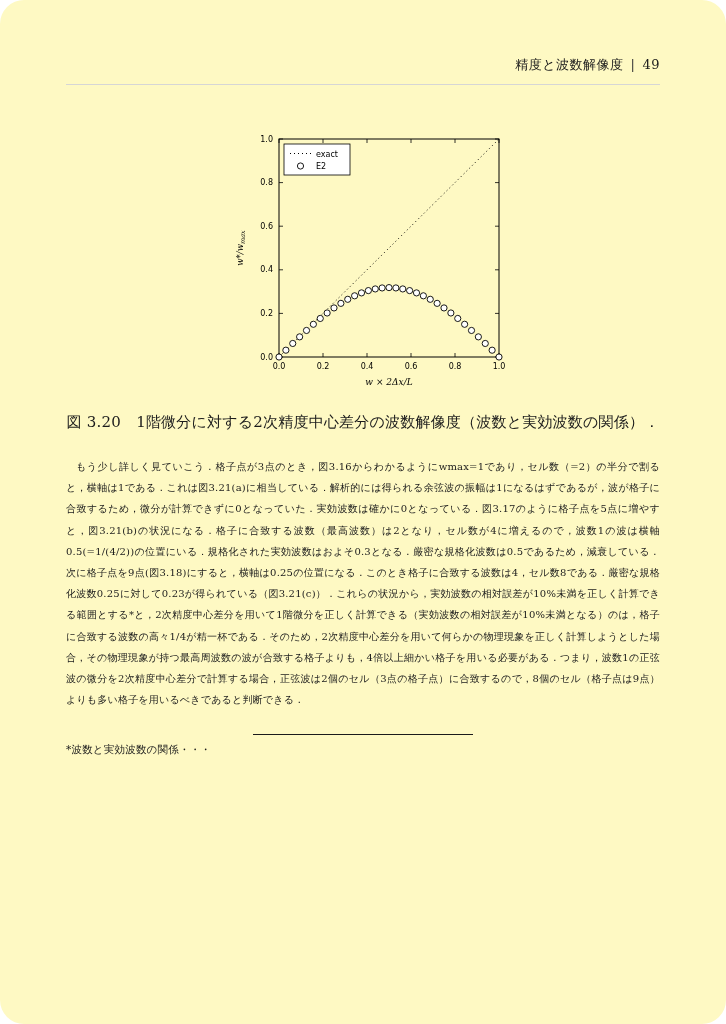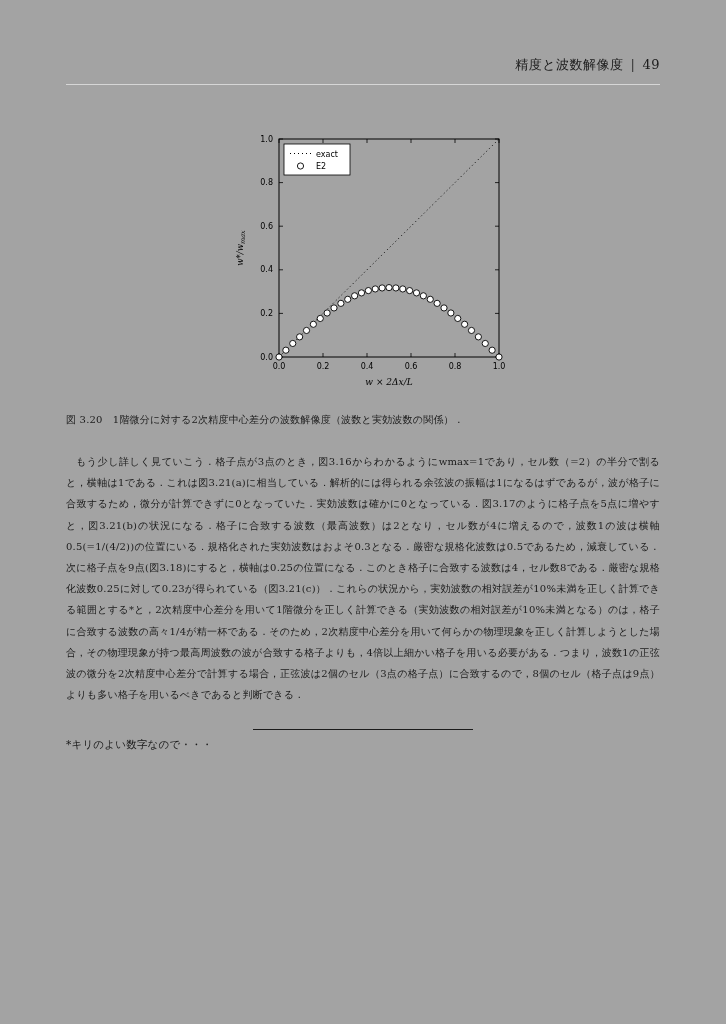--- a/index.html
+++ b/index.html
@@ -3,27 +3,28 @@
 <meta charset="utf-8">
 <style>
   html, body {
     margin: 0;
     padding: 0;
     background: #ffffff;
   }
   .page {
     width: 726px;
     height: 1024px;
-    background: #a3a3a3;
+    background: #fef9c3;
     box-sizing: border-box;
     padding: 56px 66px 0 66px;
     font-family: "DejaVu Serif", "Liberation Serif", serif;
     color: #1b1b1b;
     position: relative;
     overflow: hidden;
+    border-radius: 24px;
   }
   .header {
     text-align: right;
     font-size: 13px;
     padding-bottom: 10px;
     border-bottom: 1px solid #d6d6d6;
     letter-spacing: 0.5px;
   }
   .header .sep {
     margin: 0 7px;
@@ -31,22 +32,22 @@
   }
   .figure-block {
     margin-top: 46px;
     text-align: center;
   }
   .chart-wrap {
     display: inline-block;
   }
   .caption {
     margin-top: 16px;
-    font-size: 10px;
-    text-align: left;
+    font-size: 15px;
+    text-align: center;
     letter-spacing: 0.2px;
   }
   .body-text {
     margin: 24px 0 0 0;
     font-size: 10px;
     line-height: 2.12;
     text-align: justify;
     text-indent: 1em;
     letter-spacing: 0.2px;
   }
@@ -161,15 +162,15 @@
           <text x="174" y="254" text-anchor="middle" font-size="9" class="axis-label">w × 2Δx/L</text>
           <text x="28" y="117" text-anchor="middle" font-size="8.5" class="axis-label" transform="rotate(-90 28 117)"><tspan>w*/w</tspan><tspan font-size="6.5" dy="2">max</tspan></text>
         </svg>
     </div>
     <div class="caption">図 3.20　1階微分に対する2次精度中心差分の波数解像度（波数と実効波数の関係）．</div>
   </div>
 
   <p class="body-text">もう少し詳しく見ていこう．格子点が3点のとき，図3.16からわかるようにwmax=1であり，セル数（=2）の半分で割ると，横軸は1である．これは図3.21(a)に相当している．解析的には得られる余弦波の振幅は1になるはずであるが，波が格子に合致するため，微分が計算できずに0となっていた．実効波数は確かに0となっている．図3.17のように格子点を5点に増やすと，図3.21(b)の状況になる．格子に合致する波数（最高波数）は2となり，セル数が4に増えるので，波数1の波は横軸0.5(=1/(4/2))の位置にいる．規格化された実効波数はおよそ0.3となる．厳密な規格化波数は0.5であるため，減衰している．次に格子点を9点(図3.18)にすると，横軸は0.25の位置になる．このとき格子に合致する波数は4，セル数8である．厳密な規格化波数0.25に対して0.23が得られている（図3.21(c)）．これらの状況から，実効波数の相対誤差が10%未満を正しく計算できる範囲とする*と，2次精度中心差分を用いて1階微分を正しく計算できる（実効波数の相対誤差が10%未満となる）のは，格子に合致する波数の高々1/4が精一杯である．そのため，2次精度中心差分を用いて何らかの物理現象を正しく計算しようとした場合，その物理現象が持つ最高周波数の波が合致する格子よりも，4倍以上細かい格子を用いる必要がある．つまり，波数1の正弦波の微分を2次精度中心差分で計算する場合，正弦波は2個のセル（3点の格子点）に合致するので，8個のセル（格子点は9点）よりも多い格子を用いるべきであると判断できる．</p>
 
   <hr class="footnote-rule">
-  <p class="footnote">*キリのよい数字なので・・・</p>
+  <p class="footnote">*波数と実効波数の関係・・・</p>
 
 </div>
 
 </body></html>

